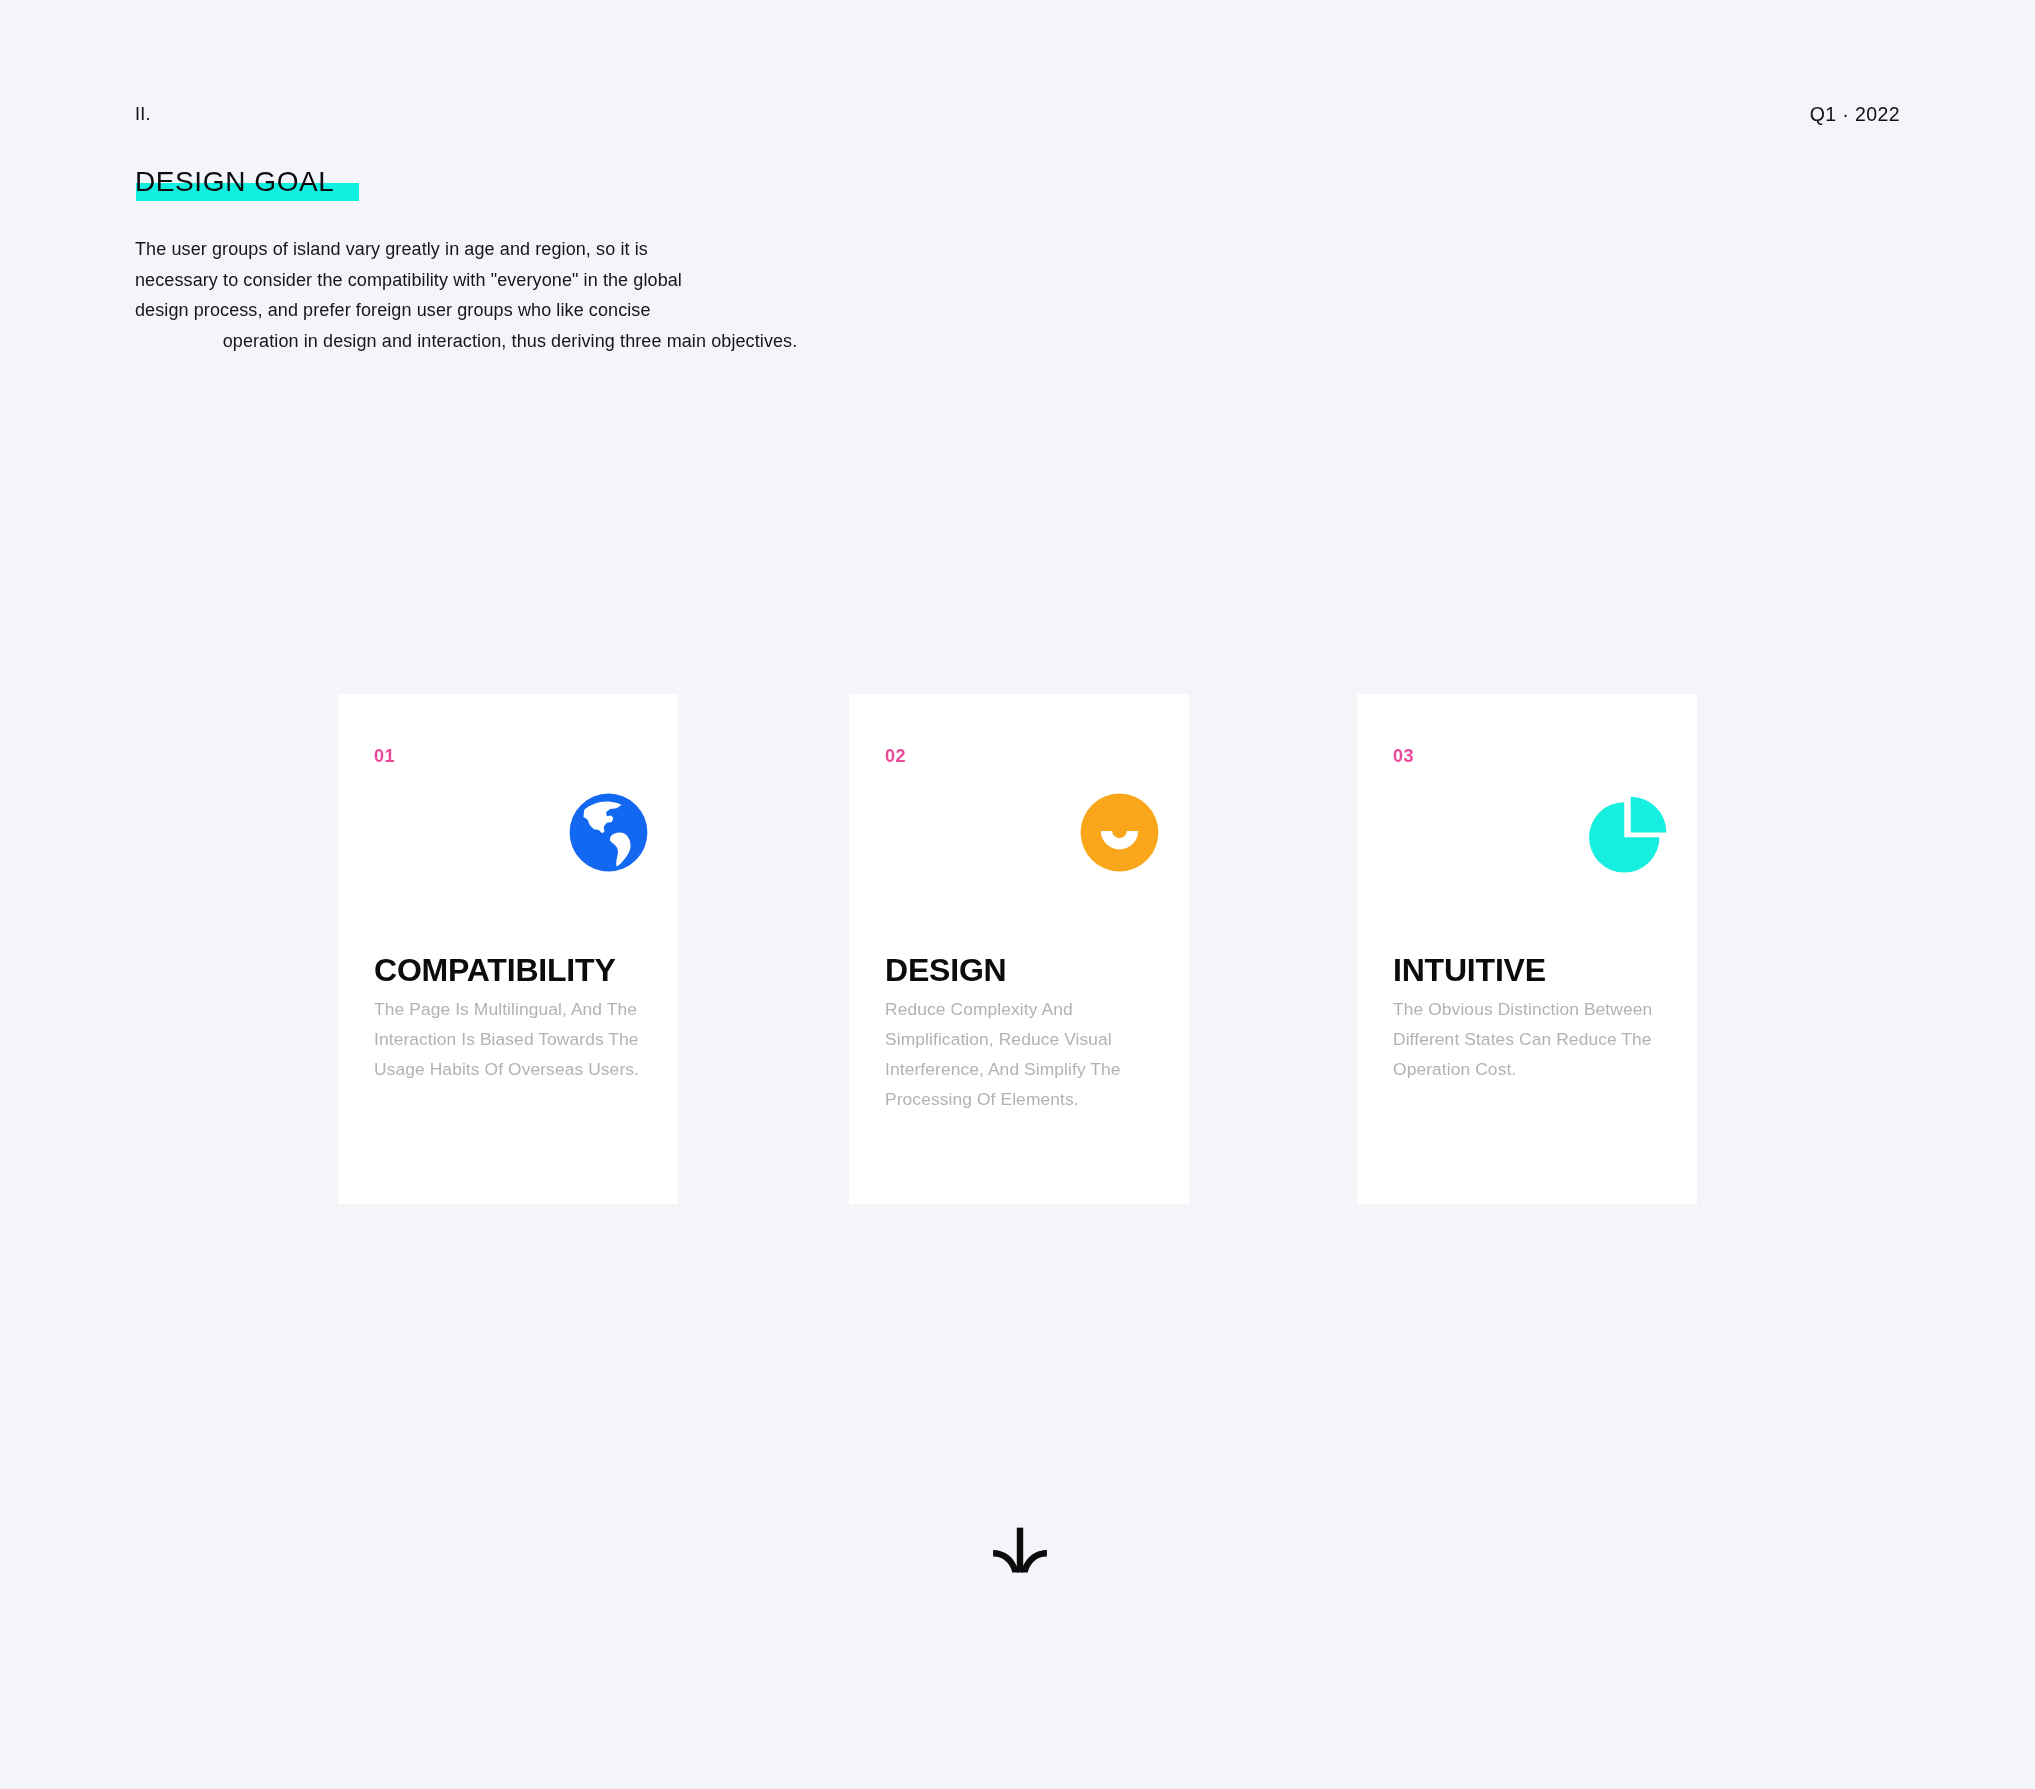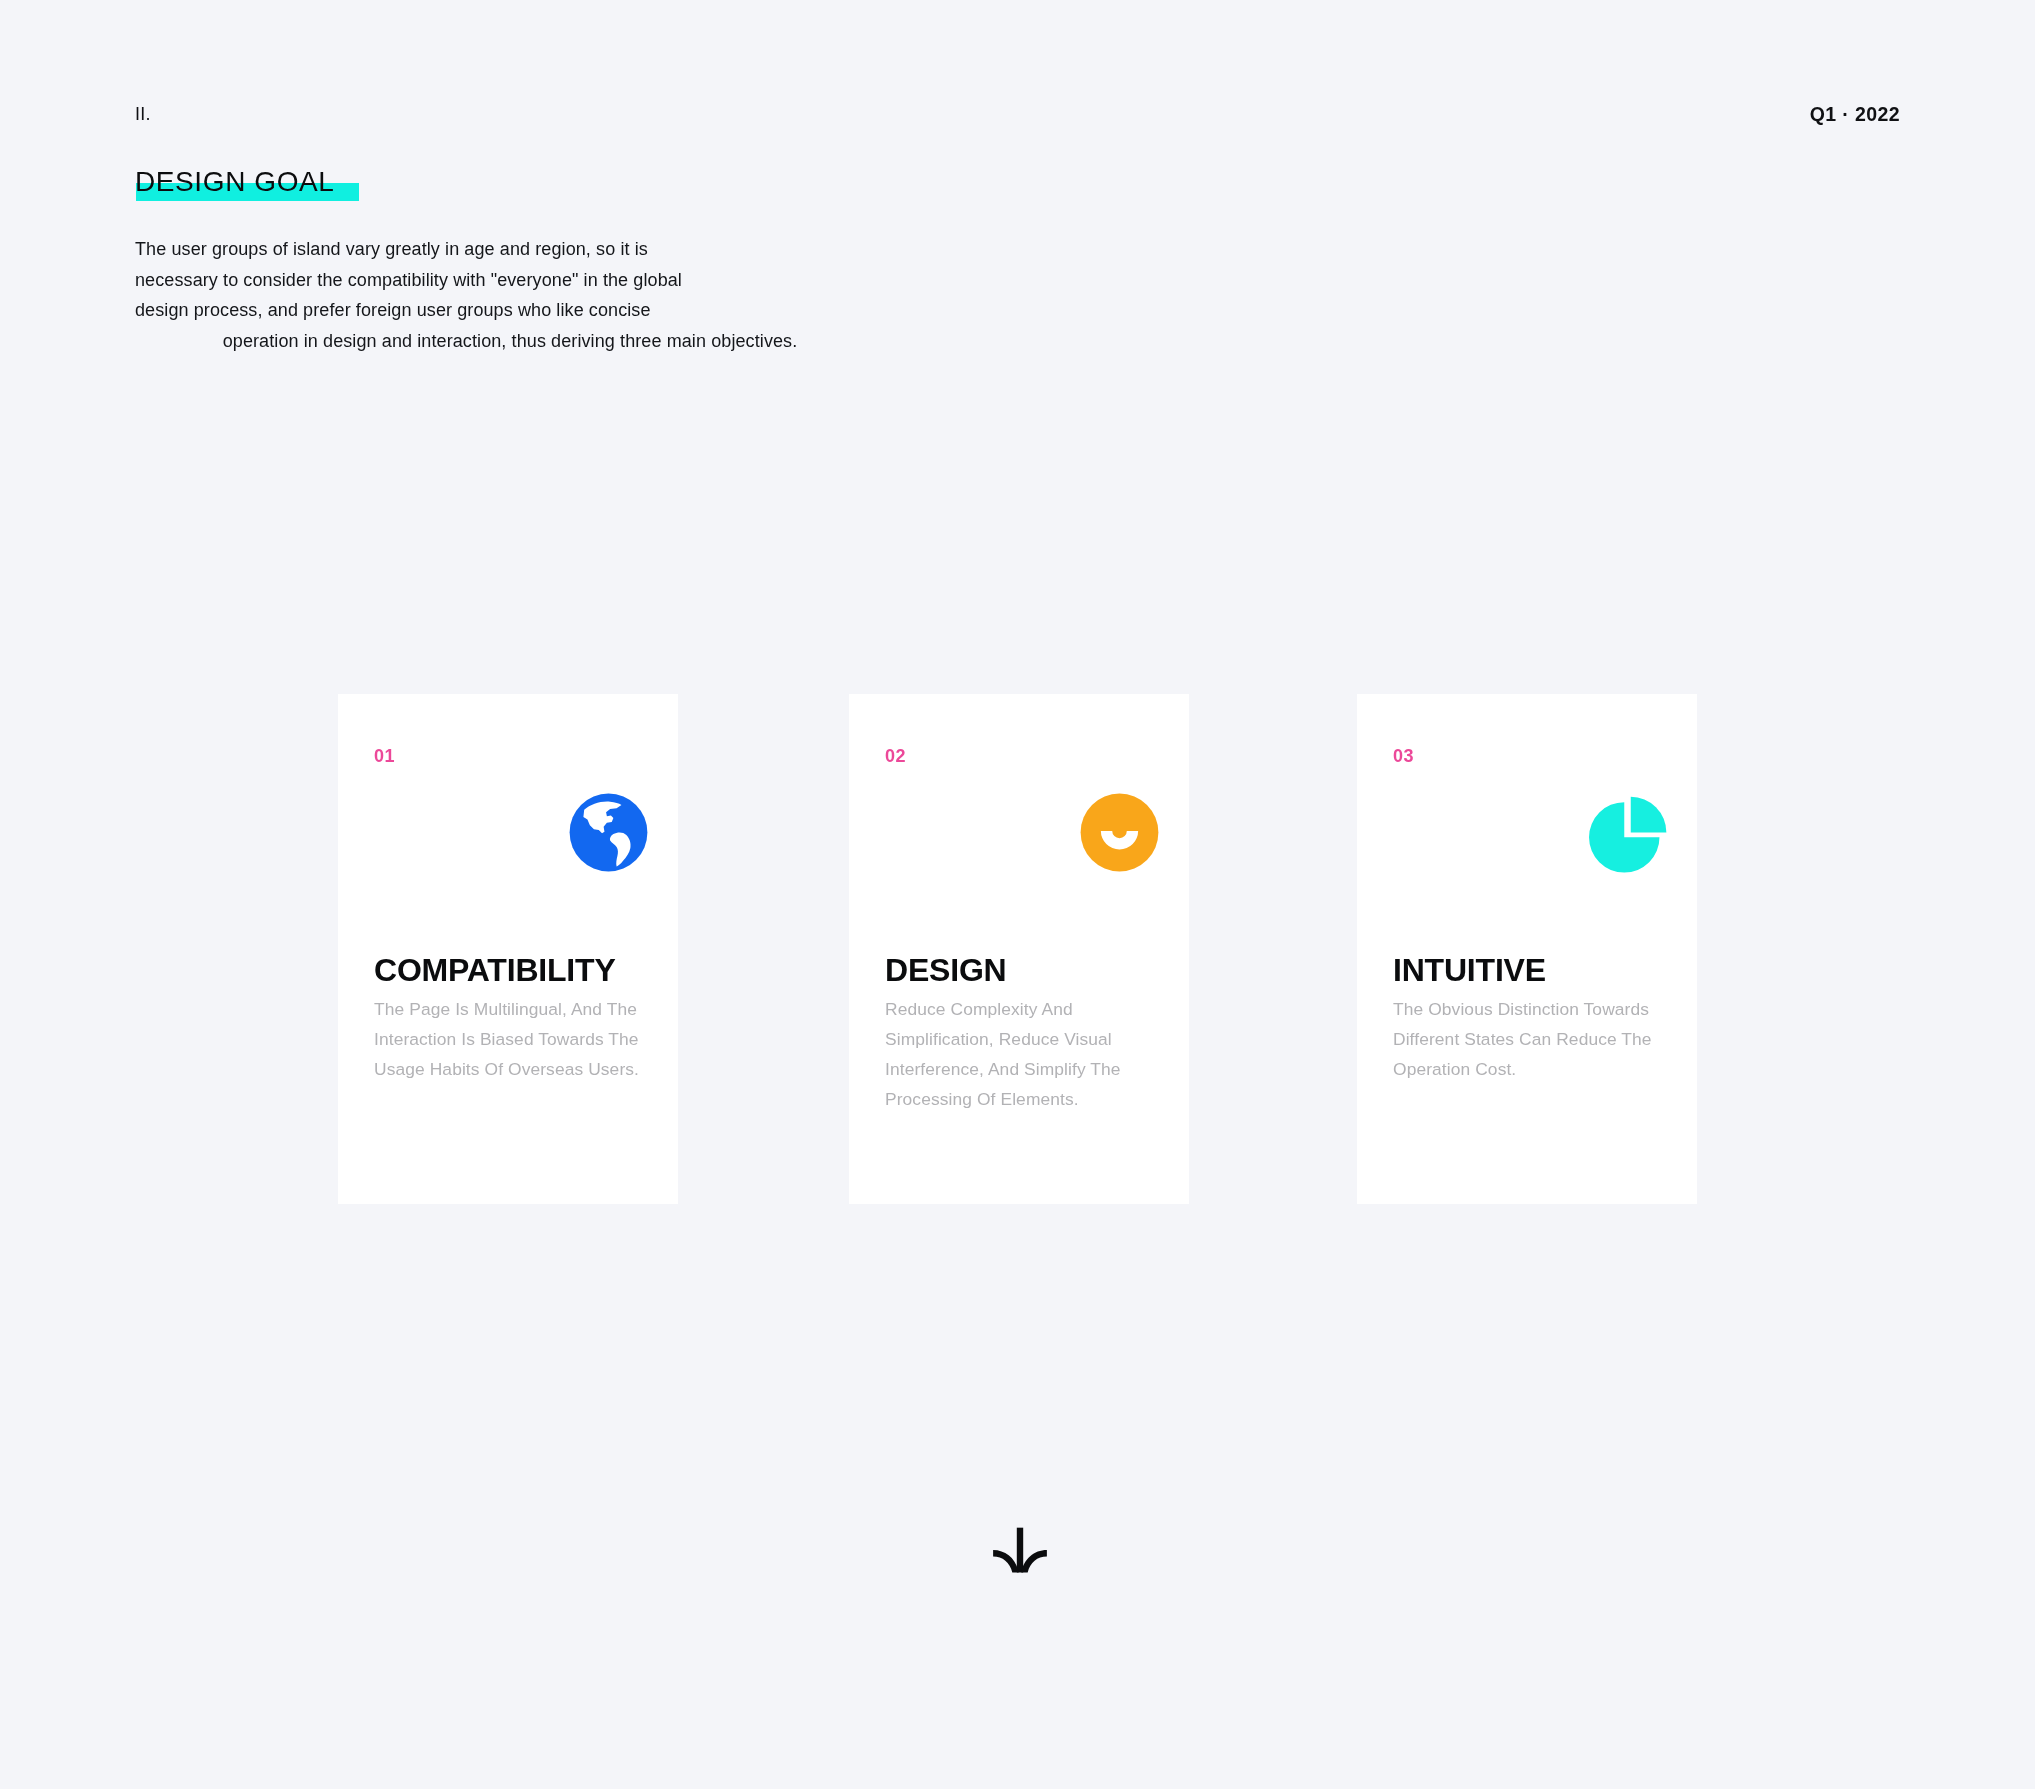--- a/index.html
+++ b/index.html
@@ -25,21 +25,21 @@
     font-weight: 400;
     color: #101114;
     letter-spacing: 0.2px;
     line-height: 1;
   }
   .period {
     position: absolute;
     right: 135px;
     top: 105px;
     font-size: 19.5px;
-    font-weight: 700;
+    font-weight: 400;
     color: #101114;
     letter-spacing: 0.4px;
     line-height: 1;
     white-space: nowrap;
   }
 
   .title-wrap {
     position: absolute;
     left: 135px;
     top: 140px;
@@ -200,21 +200,21 @@
 
   <div class="card card-3">
     <div class="card-number">03</div>
     <div class="card-icon">
       <svg viewBox="0 0 100 100" xmlns="http://www.w3.org/2000/svg">
         <path fill="#16efe0" d="M46 56 L46 12.5 A43.5 43.5 0 1 0 89.5 56 Z"></path>
         <path fill="#16efe0" d="M54 6 A44 44 0 0 1 98 50 L54 50 Z"></path>
       </svg>
     </div>
     <div class="card-title">INTUITIVE</div>
-    <div class="card-desc">The Obvious Distinction Towards Different States Can Reduce The Operation Cost.</div>
+    <div class="card-desc">The Obvious Distinction Between Different States Can Reduce The Operation Cost.</div>
   </div>
 
 </div>
 
 <div class="scroll-arrow">
   <svg viewBox="0 0 100 100" xmlns="http://www.w3.org/2000/svg">
     <rect x="45" y="12" width="10" height="70" fill="#0b0c0e"></rect>
     <path d="M8 47 C28 47 44 61 48 82 L38 82 C34 66 23 57 8 57 Z" fill="#0b0c0e"></path>
     <path d="M92 47 C72 47 56 61 52 82 L62 82 C66 66 77 57 92 57 Z" fill="#0b0c0e"></path>
   </svg>

